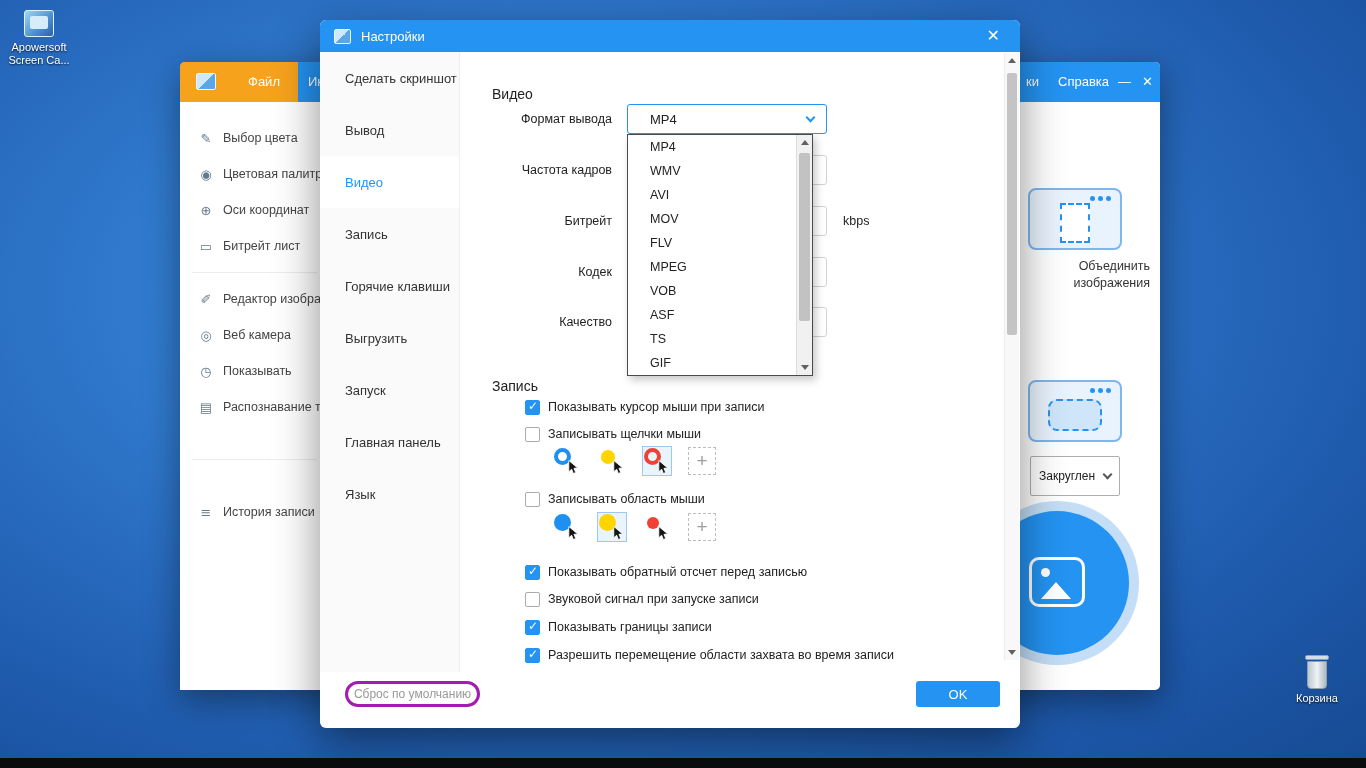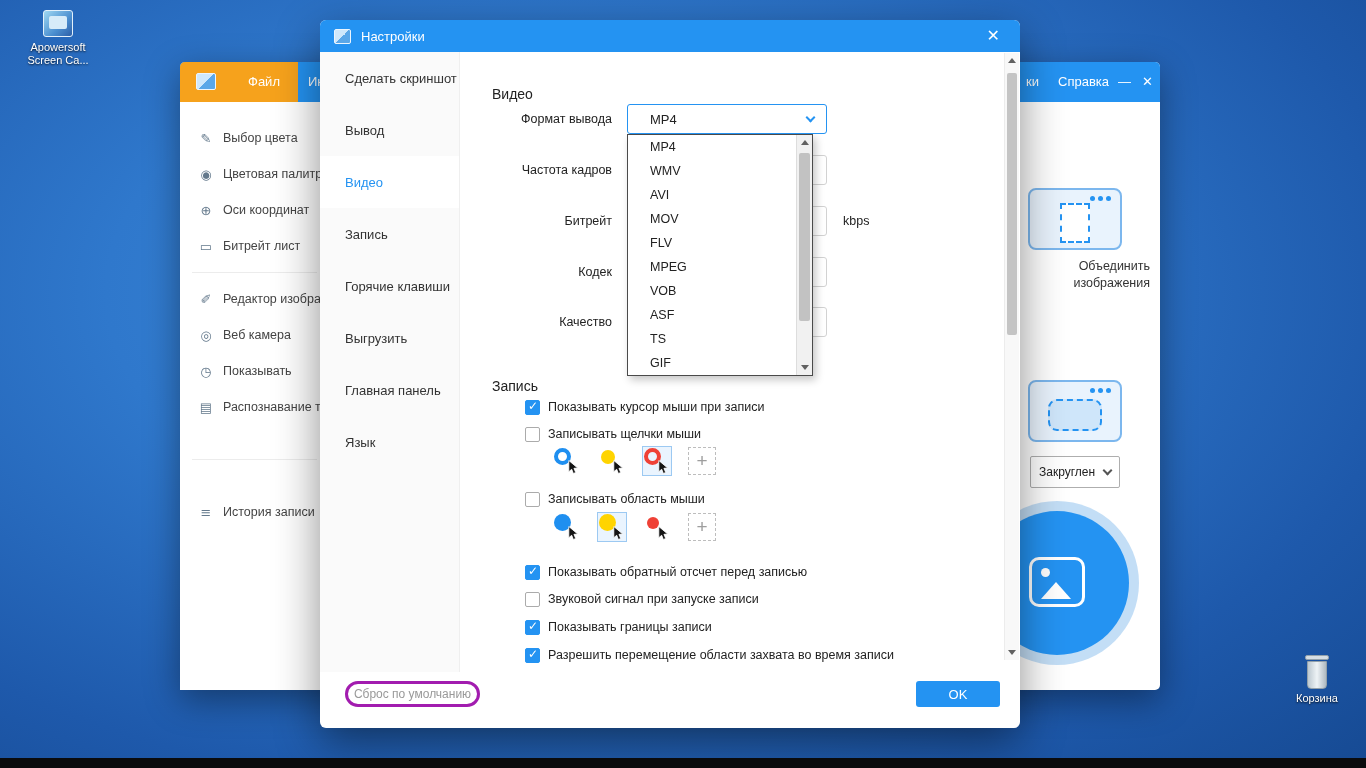--- a/index.html
+++ b/index.html
@@ -2,21 +2,21 @@
 <html><head>
 <meta charset="utf-8">
 <style>
   *{margin:0;padding:0;box-sizing:border-box;}
   html,body{width:1366px;height:768px;}
   .stage{position:relative;width:1366px;height:768px;overflow:hidden;
     font-family:"Liberation Sans","DejaVu Sans",sans-serif;
     background:radial-gradient(ellipse at 40% 38%, #3e8ad9 0%, #2f78cc 38%, #1e59ab 75%, #164a93 100%);}
 
   
-  .shortcut{position:absolute;left:6px;top:10px;width:66px;text-align:center;color:#fff;font-size:11px;line-height:13px;text-shadow:0 1px 2px rgba(0,0,0,.85);margin-left:19px;}
+  .shortcut{position:absolute;left:6px;top:10px;width:66px;text-align:center;color:#fff;font-size:11px;line-height:13px;text-shadow:0 1px 2px rgba(0,0,0,.85);}
   .sc-ic{width:30px;height:27px;margin:0 auto 4px;background:linear-gradient(135deg,#9fd8f2 0%,#4b8fd0 60%,#2c5fa8 100%);border:1px solid #e3f1fb;border-radius:3px;position:relative;}
   .sc-ic::after{content:"";position:absolute;left:5px;top:5px;right:5px;bottom:7px;background:#d7ecf9;border-radius:2px;}
   .recycle{position:absolute;left:1286px;top:653px;width:62px;text-align:center;color:#fff;font-size:11px;text-shadow:0 1px 2px rgba(0,0,0,.85);}
   .bin{width:30px;height:36px;margin:0 auto 3px;position:relative;}
   .bin-lid{position:absolute;top:2px;left:3px;right:3px;height:5px;background:#d6dee4;border:1px solid #93a1ab;border-radius:2px;}
   .bin-body{position:absolute;top:8px;left:5px;right:5px;bottom:0;background:linear-gradient(90deg,#bcc8d0,#eef3f6 50%,#aeb9c1);border:1px solid #93a1ab;border-radius:0 0 4px 4px;}
   .taskbar{position:absolute;left:0;bottom:0;width:100%;height:10px;background:#0a0b0d;z-index:40;}
 
   
   .main-win{position:absolute;left:180px;top:62px;width:980px;height:628px;background:#fff;border-radius:5px;box-shadow:0 10px 35px rgba(0,0,0,.4);z-index:1;}
@@ -28,21 +28,21 @@
   .side-item{height:36px;display:flex;align-items:center;gap:9px;padding-left:18px;font-size:12.5px;color:#444;white-space:nowrap;}
   .side-ic{width:16px;color:#64798c;font-size:13px;font-family:"DejaVu Sans",sans-serif;flex:none;text-align:center;}
   .side-divider{height:1px;background:#ececec;margin:8px 12px;}
   .side-divider.big{margin:34px 12px;}
 
   .rp-icon{position:absolute;width:94px;height:62px;background:#e9f3fd;border:2px solid #7cb7ee;border-radius:8px;}
   .dots{position:absolute;right:9px;top:6px;width:5px;height:5px;border-radius:50%;background:#2493f2;box-shadow:-8px 0 0 #2493f2,-16px 0 0 #2493f2;}
   .film{position:absolute;left:50%;top:13px;transform:translateX(-50%);width:30px;height:40px;background:#fff;border:2px dashed #2493f2;}
   .dash-rect{position:absolute;left:50%;top:17px;transform:translateX(-50%);width:54px;height:32px;background:#cfe6fa;border:2px dashed #2493f2;border-radius:9px;}
   .rp-label{position:absolute;width:150px;text-align:right;font-size:12.5px;color:#333;line-height:17px;}
-  .rp-select{position:absolute;width:90px;height:32px;background:#fff;border:1px solid #aeaeae;border-radius:2px;display:flex;align-items:center;justify-content:space-between;padding:0 8px;font-size:12px;color:#222;}
+  .rp-select{position:absolute;width:90px;height:40px;background:#fff;border:1px solid #aeaeae;border-radius:2px;display:flex;align-items:center;justify-content:space-between;padding:0 8px;font-size:12px;color:#222;}
   .big-circle{position:absolute;left:805px;top:449px;width:144px;height:144px;border-radius:50%;background:#2493f2;box-shadow:0 0 0 10px rgba(188,218,245,.9);}
   .img-glyph{position:absolute;left:44px;top:46px;width:56px;height:50px;border:3px solid #fff;border-radius:10px;}
   .ig-dot{position:absolute;left:9px;top:8px;width:9px;height:9px;border-radius:50%;background:#fff;}
   .ig-tri{position:absolute;left:9px;bottom:5px;width:0;height:0;border-left:15px solid transparent;border-right:15px solid transparent;border-bottom:17px solid #fff;}
 
   .chev{width:7px;height:7px;border-right:2px solid;border-bottom:2px solid;transform:rotate(45deg);margin-top:-4px;flex:none;}
   .chev.blue{border-color:#2493f2;}
   .chev.gray{border-color:#555;}
 
   
@@ -206,20 +206,23 @@
         <div class="nav-item">
           <span>Запись</span>
         </div>
         <div class="nav-item">
           <span>Горячие клавиши</span>
         </div>
         <div class="nav-item">
           <span>Выгрузить</span>
         </div>
         <div class="nav-item">
+          <span>Запуск</span>
+        </div>
+        <div class="nav-item">
           <span>Главная панель</span>
         </div>
         <div class="nav-item">
           <span>Язык</span>
         </div>
       </div>
 
     <div class="dlg-content">
       <div class="sec-head" style="left:172px;top:66px">Видео</div>
 

